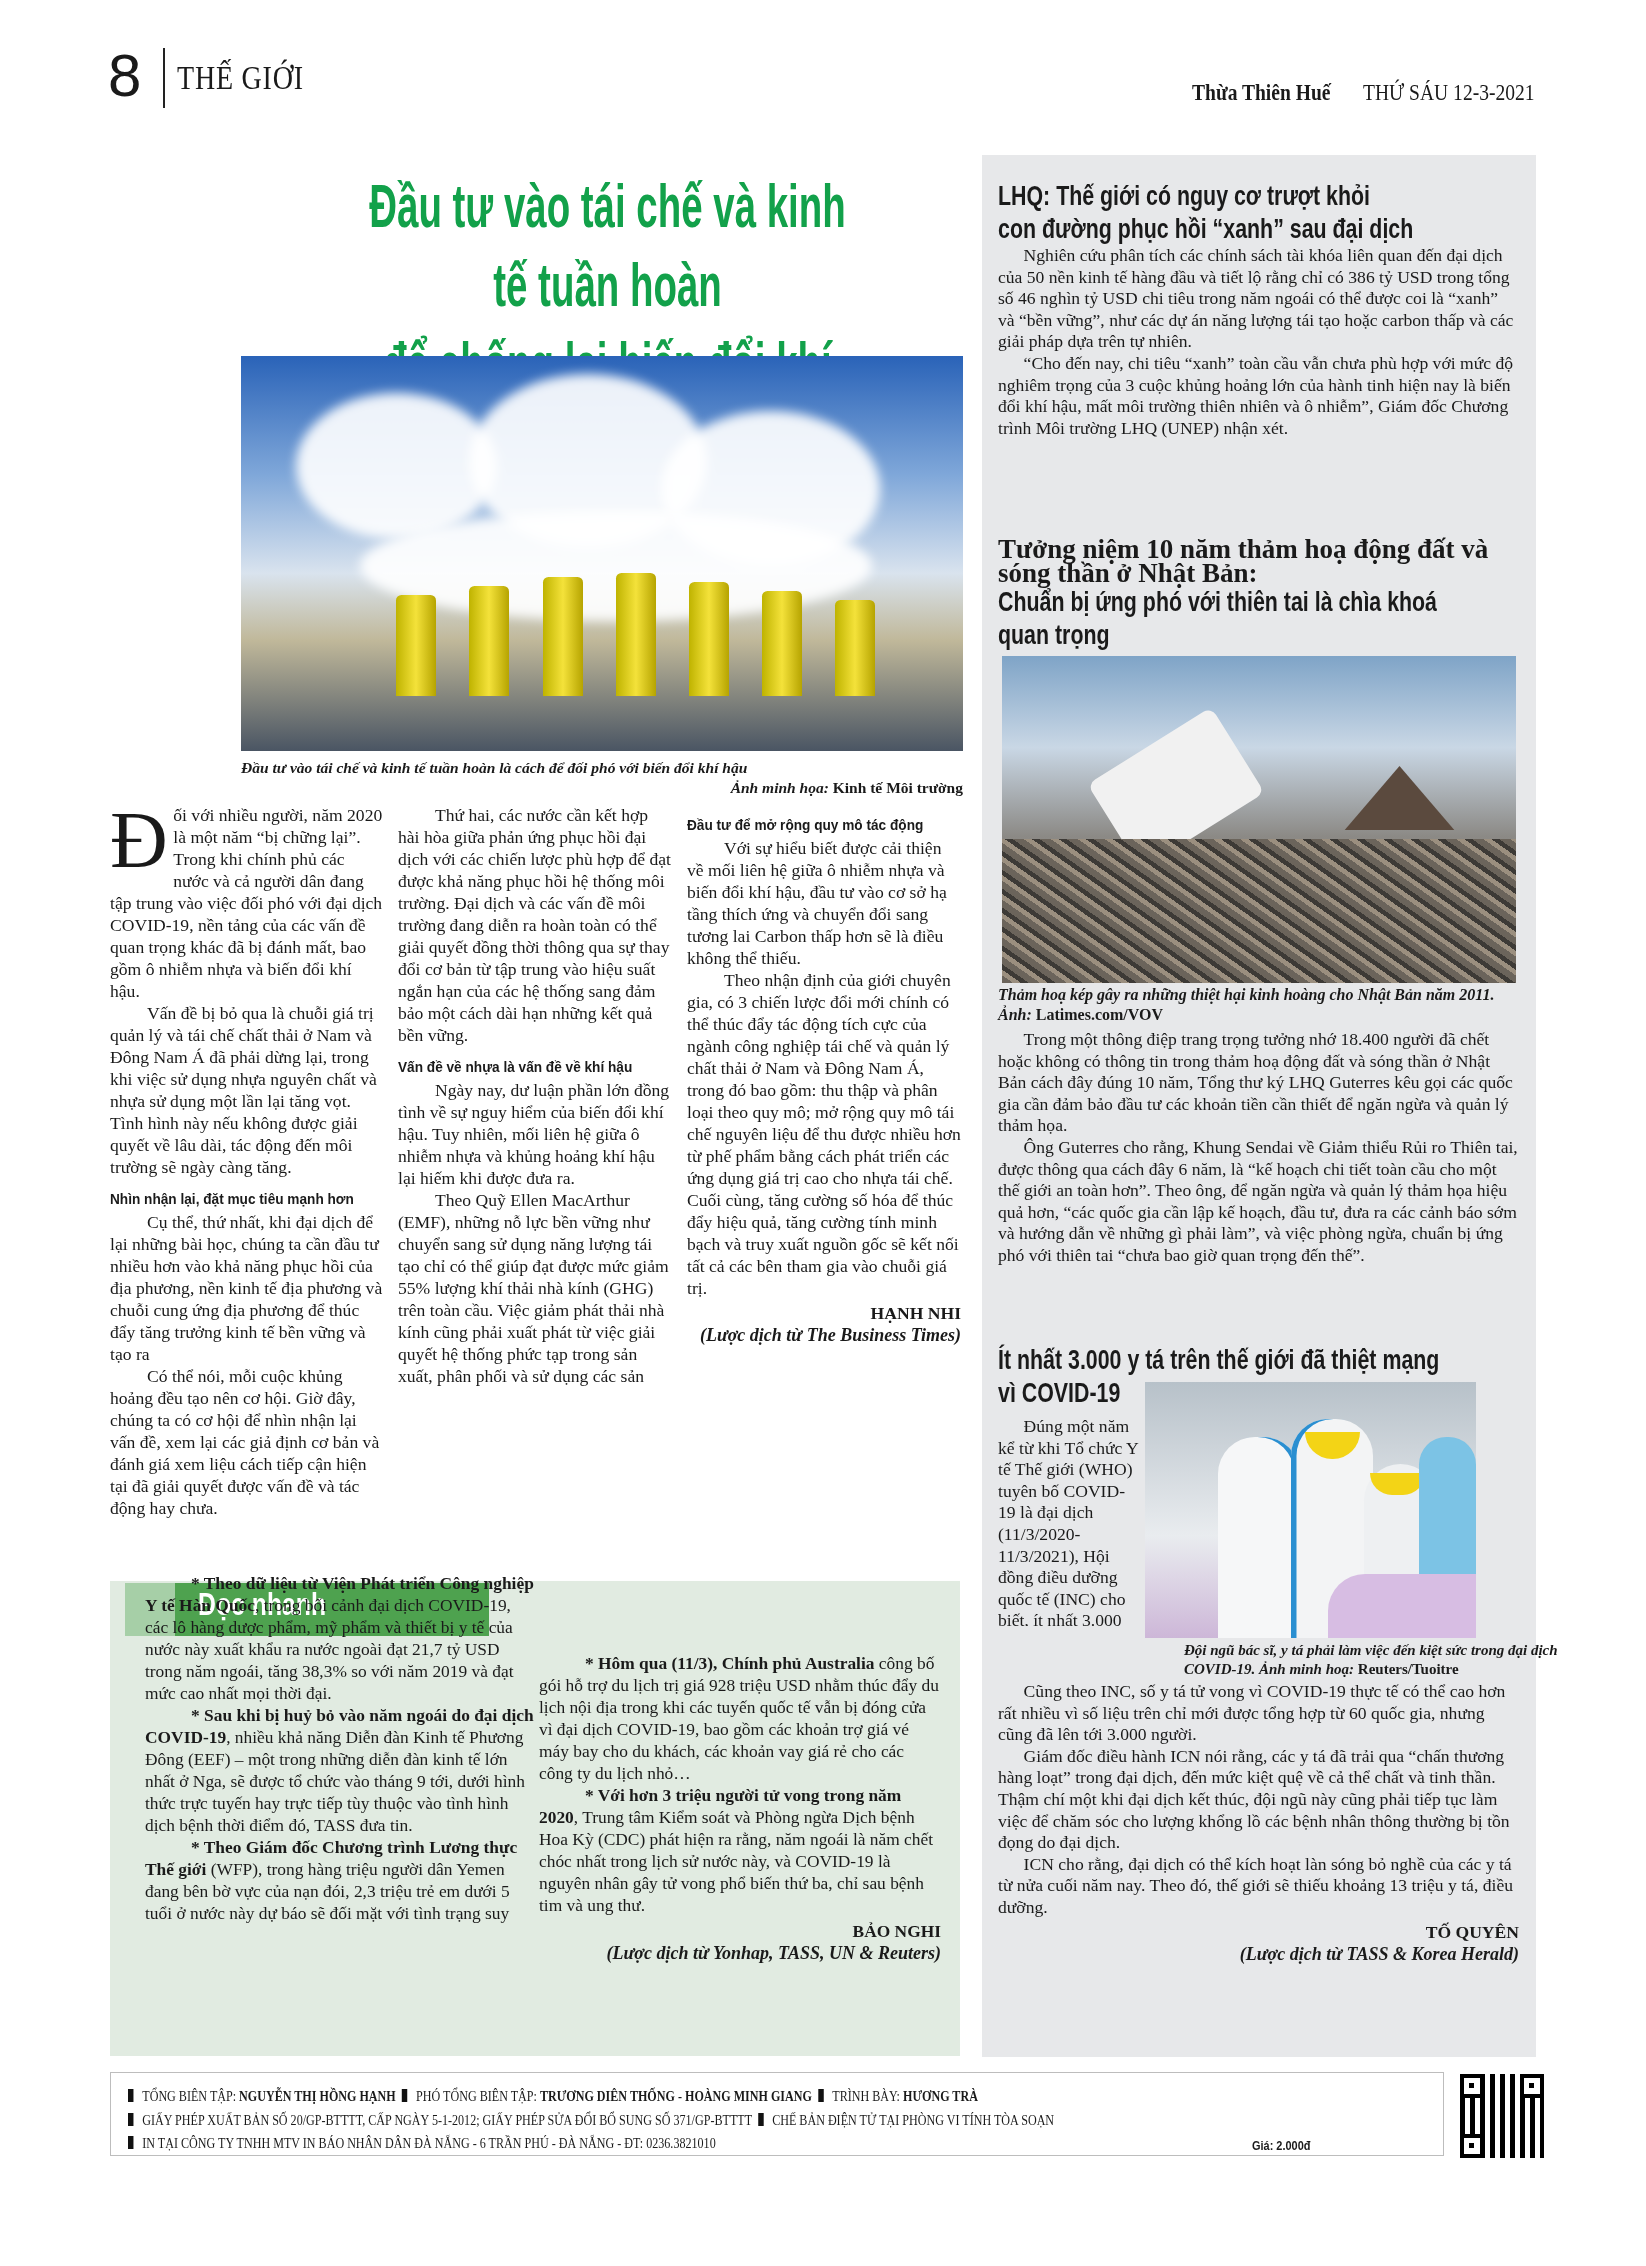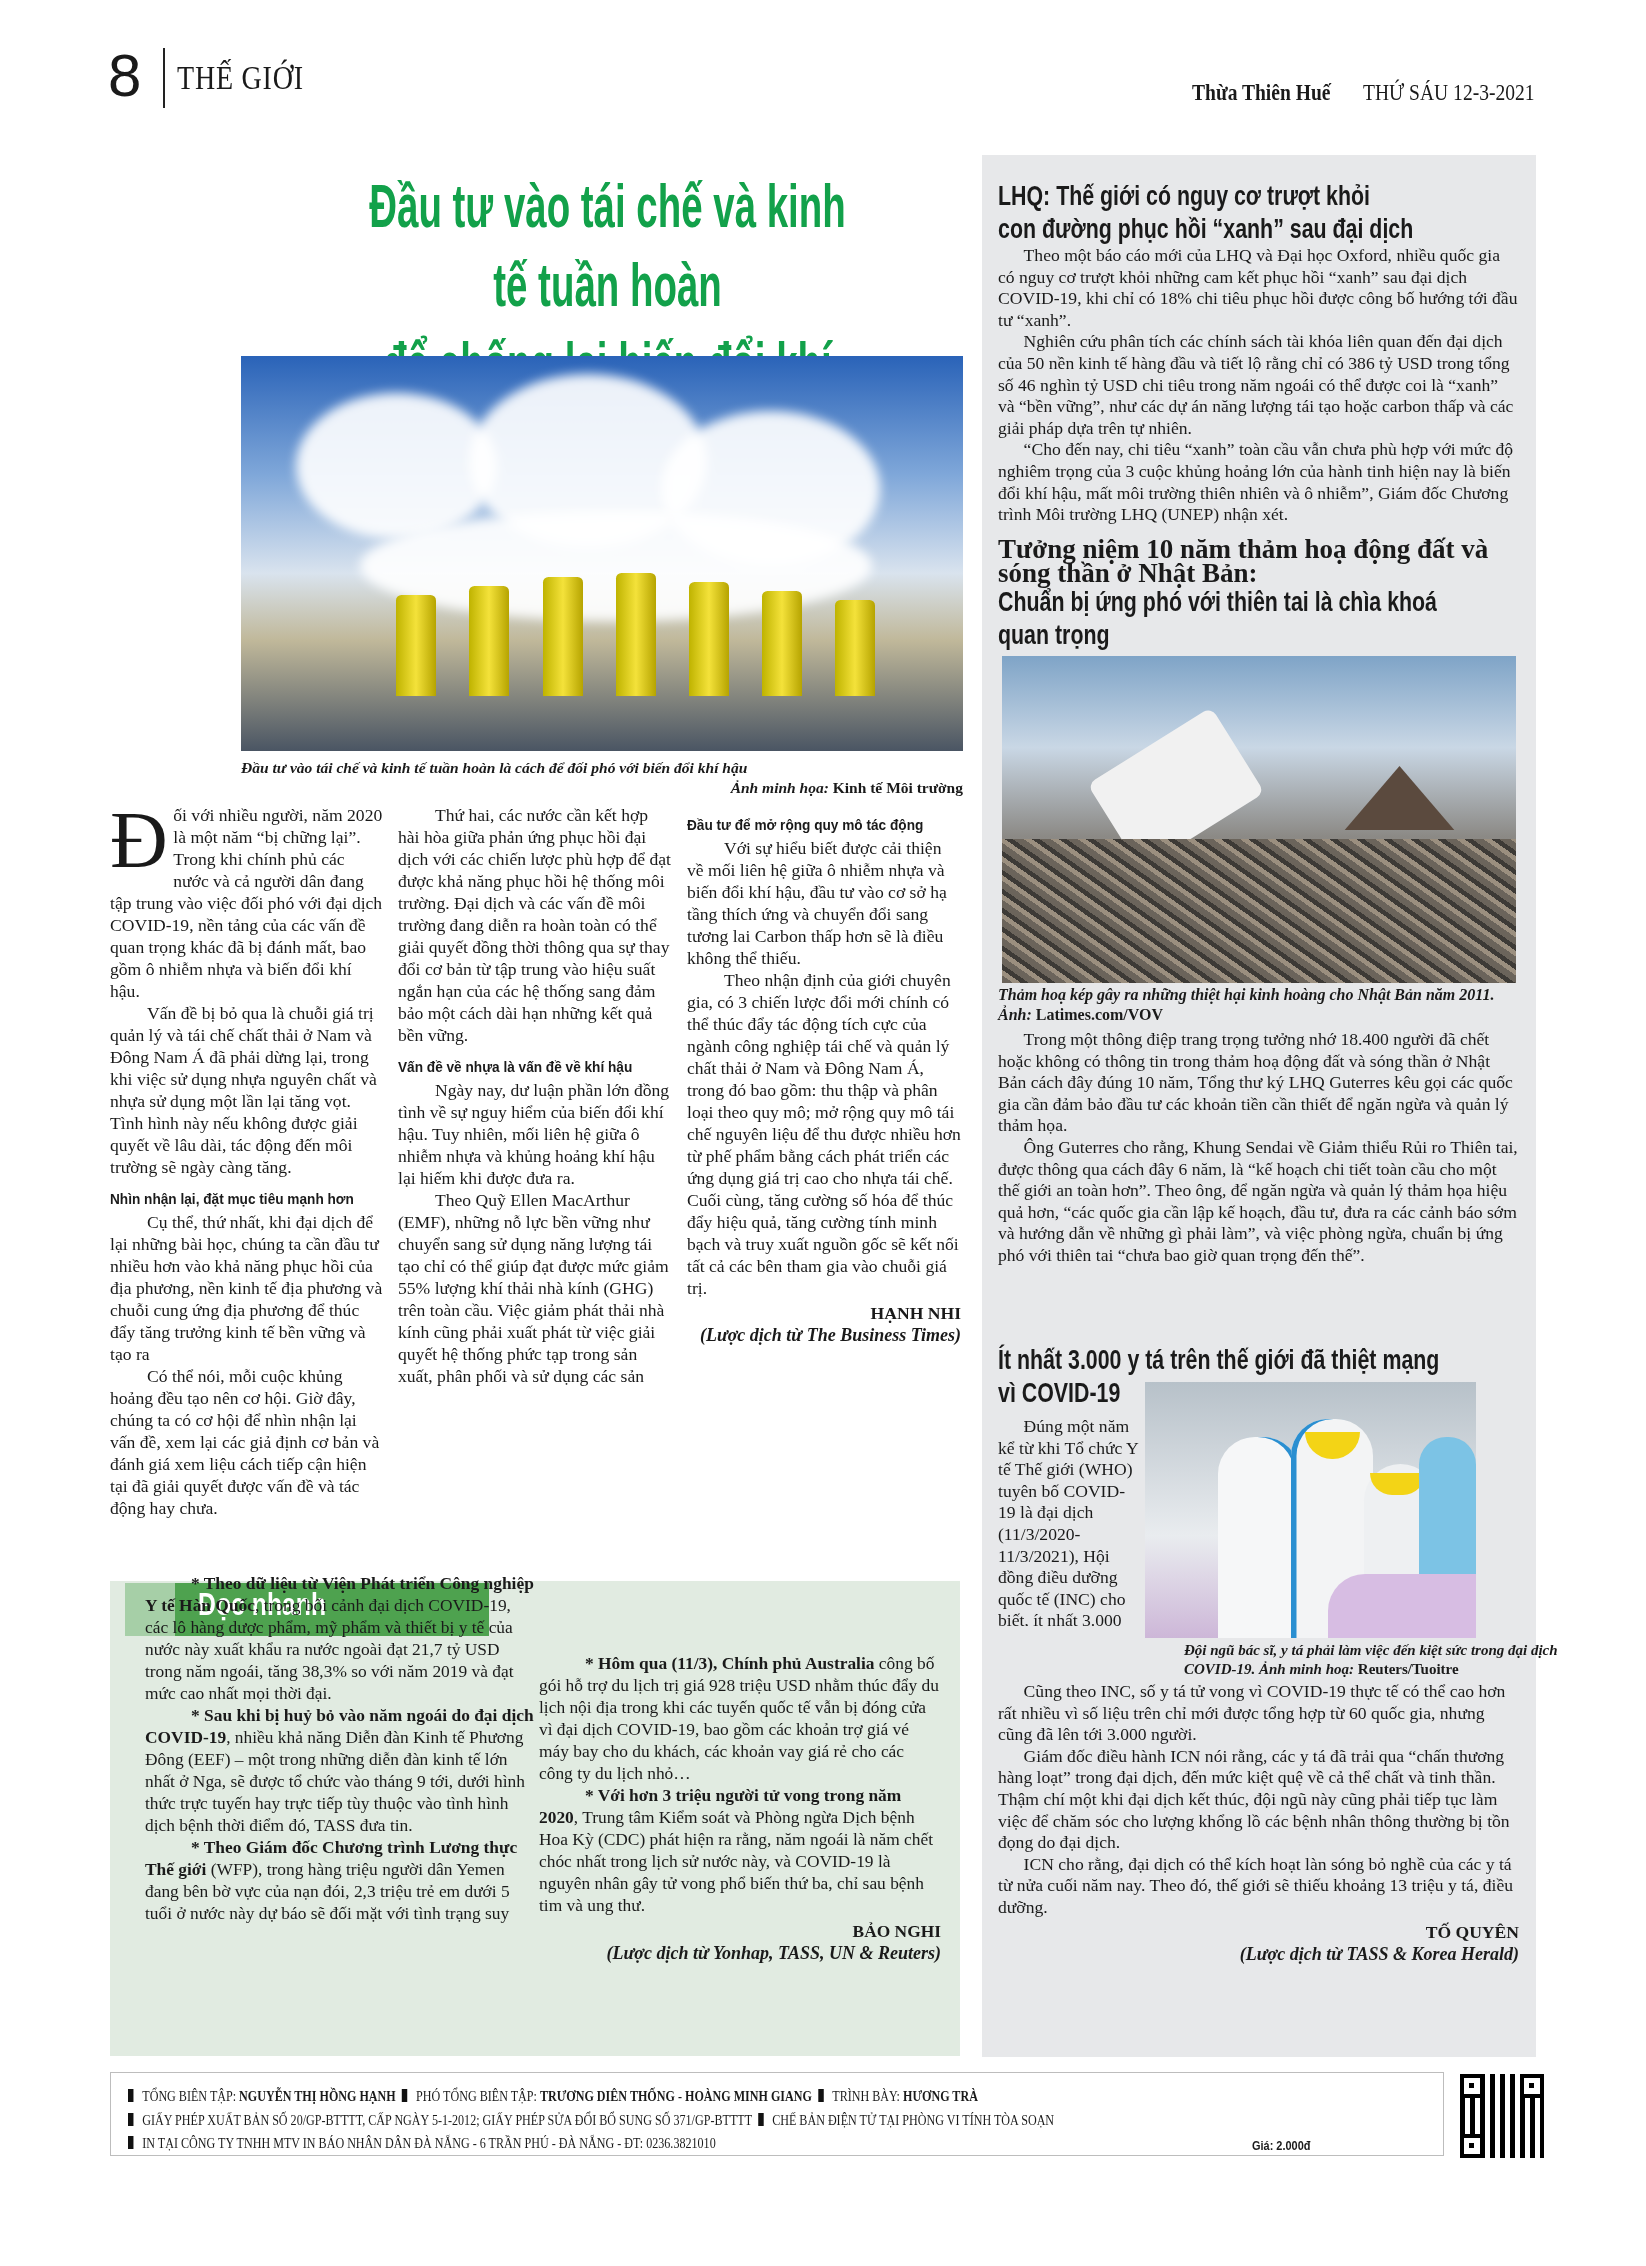--- a/index.html
+++ b/index.html
@@ -122,21 +122,20 @@
   <div class="byline">HẠNH NHI</div>
   <div class="source">(Lược dịch từ The Business Times)</div>
 </div>
 
 <div id="sidebar" class="abs"></div>
 
 <div id="sb1" class="abs">
   <div class="sb-title">LHQ: Thế giới có nguy cơ trượt khỏi</div>
   <div class="sb-title">con đường phục hồi “xanh” sau đại dịch</div>
   <div class="sb-text">
-    <p>Theo một báo cáo mới của LHQ và Đại học Oxford, nhiều quốc gia có nguy cơ trượt khỏi những cam kết phục hồi “xanh” sau đại dịch COVID-19, khi chỉ có 18% chi tiêu phục hồi được công bố hướng tới đầu tư “xanh”.</p>
     <p>Nghiên cứu phân tích các chính sách tài khóa liên quan đến đại dịch của 50 nền kinh tế hàng đầu và tiết lộ rằng chỉ có 386 tỷ USD trong tổng số 46 nghìn tỷ USD chi tiêu trong năm ngoái có thể được coi là “xanh” và “bền vững”, như các dự án năng lượng tái tạo hoặc carbon thấp và các giải pháp dựa trên tự nhiên.</p>
     <p>“Cho đến nay, chi tiêu “xanh” toàn cầu vẫn chưa phù hợp với mức độ nghiêm trọng của 3 cuộc khủng hoảng lớn của hành tinh hiện nay là biến đổi khí hậu, mất môi trường thiên nhiên và ô nhiễm”, Giám đốc Chương trình Môi trường LHQ (UNEP) nhận xét.</p>
   </div>
 </div>
 
 <div id="sb2" class="abs">
   <div class="sb-kicker">Tưởng niệm 10 năm thảm hoạ động đất và sóng thần ở Nhật Bản:</div>
   <div class="sb-title">Chuẩn bị ứng phó với thiên tai là chìa khoá</div>
   <div class="sb-title">quan trọng</div>
 </div>

